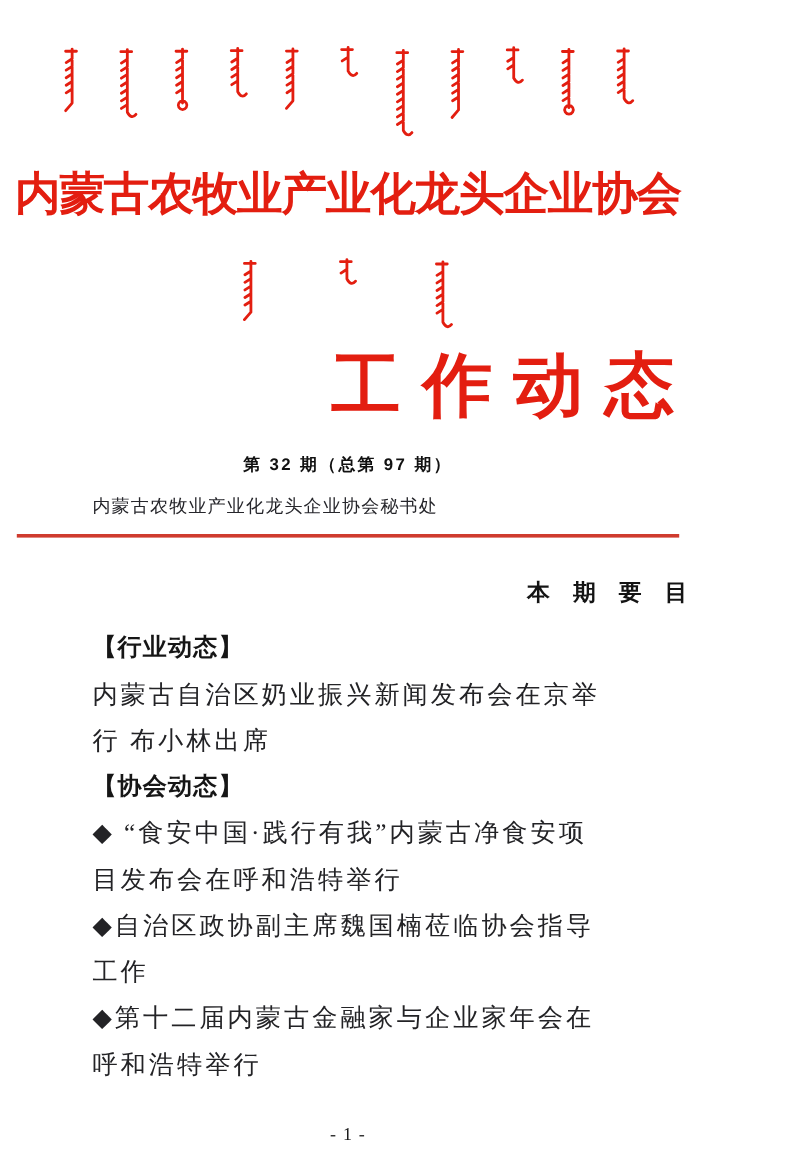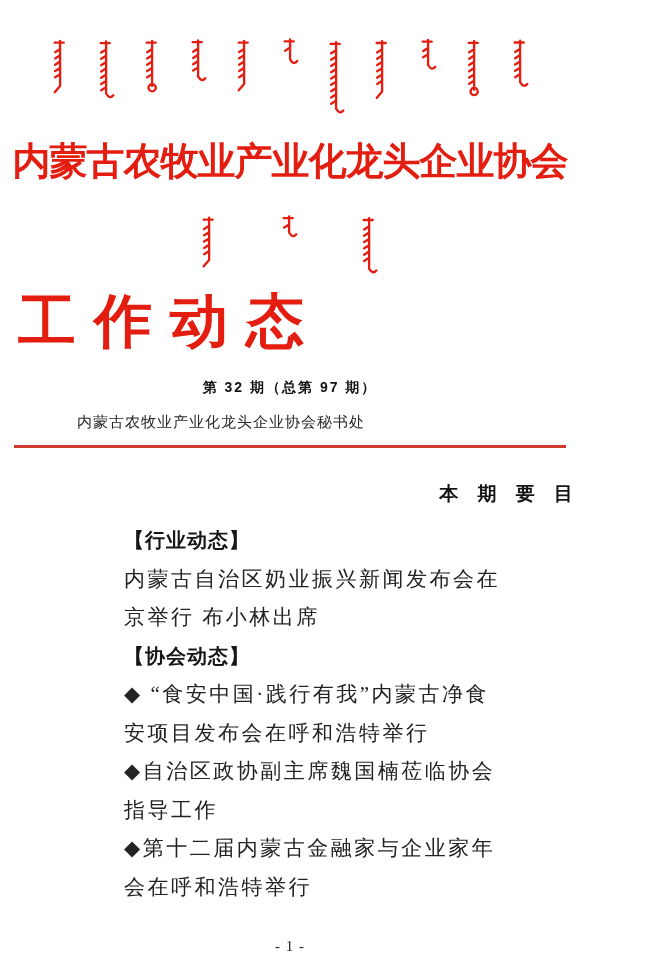--- a/index.html
+++ b/index.html
@@ -17,21 +17,21 @@
   .mword{display:block;}
 
   
   .org-title{
     margin:14px 0 0 0;text-align:center;
     font-size:38px;font-weight:bold;letter-spacing:-1px;
     color:#e31e10;white-space:nowrap;
     font-family:"Liberation Serif","DejaVu Serif",serif;
   }
   .bulletin-title{
-    margin-top:2px;text-align:left;
+    margin-top:2px;text-align:right;
     font-size:58px;font-weight:bold;letter-spacing:18px;padding-left:18px;
     color:#e31e10;font-family:"Liberation Serif","DejaVu Serif",serif;
   }
 
   
   .issue-line{
     margin-top:18px;text-align:center;
     font-size:14px;font-weight:bold;letter-spacing:2px;
     font-family:"Liberation Sans","DejaVu Sans",sans-serif;color:#111;
   }
@@ -45,21 +45,21 @@
     margin:13px 14px 0 14px;height:3px;border:none;
     background:#cf3b2e;
   }
 
   
   .toc-heading{
     margin-top:33px;text-align:right;
     font-size:19px;font-weight:bold;letter-spacing:7px;
     font-family:"Liberation Sans","DejaVu Sans",sans-serif;color:#141414;
   }
-  .toc{padding:14px 77px 0 77px;margin-left:47px;}
+  .toc{padding:14px 77px 0 77px;}
   .toc-section-label{
     font-size:20px;font-weight:bold;color:#161616;
     font-family:"Liberation Sans","DejaVu Sans",sans-serif;
     line-height:38.5px;letter-spacing:1px;
   }
   .toc-item{
     font-size:21px;color:#232326;letter-spacing:2.5px;
     line-height:38.5px;
     font-family:"Liberation Serif","DejaVu Serif",serif;
   }

